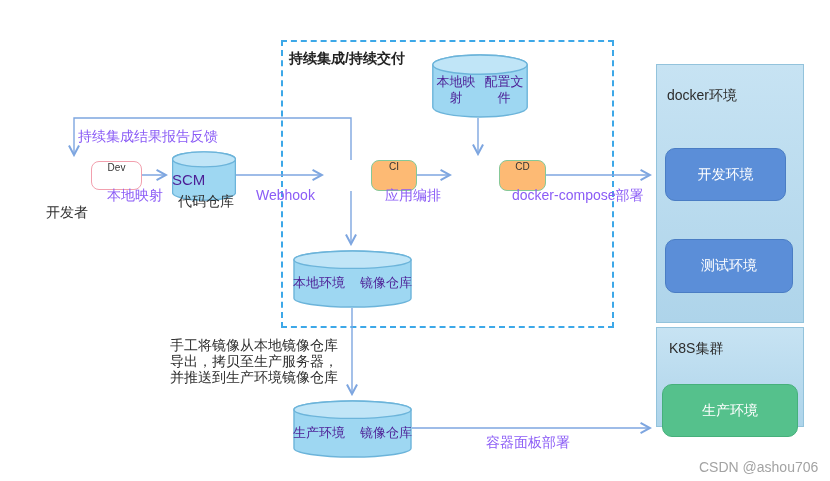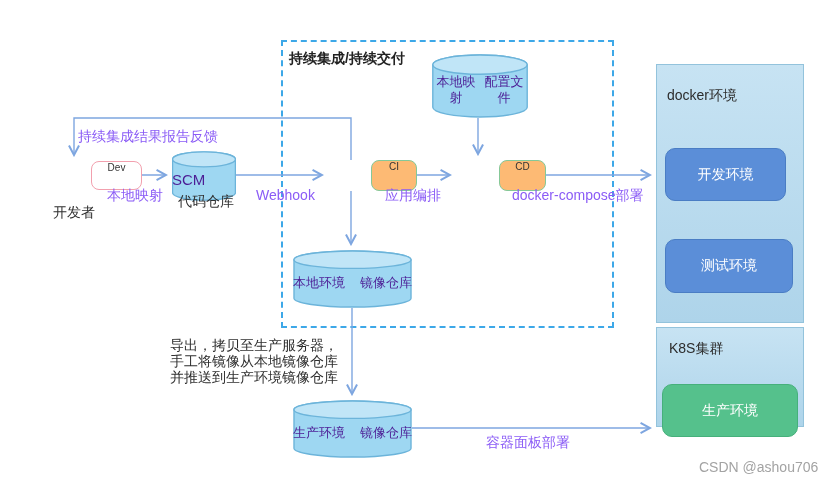--- a/index.html
+++ b/index.html
@@ -91,21 +91,21 @@
       <path d="M478,118 L478,154" marker-end="url(#arr)"></path>
       <path d="M351,191 L351,244" marker-end="url(#arr)"></path>
       <path d="M352,308 L352,394" marker-end="url(#arr)"></path>
       <path d="M412,428 L650,428" marker-end="url(#arr)"></path>
     </g>
   </svg>
 
   <div class="node dev-node" style="left:48px;top:161px;width:51px;height:29px;">
     <span>Dev</span>
   </div>
-  <div class="caption" style="left:53px;top:204px;">开发者</div>
+  <div class="caption" style="left:46px;top:204px;">开发者</div>
 
   <div class="cyl" style="left:172px;top:151px;width:64px;height:50px;">
     <svg viewBox="0 0 120 60" preserveAspectRatio="none">
       <path d="M1,10 A59,9 0 0 1 119,10 L119,50 A59,9 0 0 1 1,50 Z" fill="#9ed7f2" stroke="#6cb4da" stroke-width="1.4" vector-effect="non-scaling-stroke"></path>
       <ellipse cx="60" cy="10" rx="59" ry="9" fill="#c0e5f7" stroke="#6cb4da" stroke-width="1.4" vector-effect="non-scaling-stroke"></ellipse>
     </svg>
     <div class="cyl-label big">
       <span>SCM</span>
     </div>
   </div>
@@ -152,20 +152,20 @@
   </div>
 
   <div class="edge-label" style="left:78px;top:93px;">持续集成结果报告反馈</div>
   <div class="edge-label" style="left:107px;top:152px;">本地映射</div>
   <div class="edge-label" style="left:256px;top:152px;">Webhook</div>
   <div class="edge-label" style="left:385px;top:152px;">应用编排</div>
   <div class="edge-label" style="left:512px;top:152px;">docker-compose部署</div>
   <div class="edge-label" style="left:486px;top:399px;">容器面板部署</div>
 
   <div class="note" style="left:170px;top:337px;">
+    <div>手工将镜像从本地镜像仓库</div>
     <div>导出，拷贝至生产服务器，</div>
-    <div>手工将镜像从本地镜像仓库</div>
     <div>并推送到生产环境镜像仓库</div>
   </div>
 
   <div class="watermark" style="left:699px;top:459px;">CSDN @ashou706</div>
 
 </div>
 
 </body></html>

